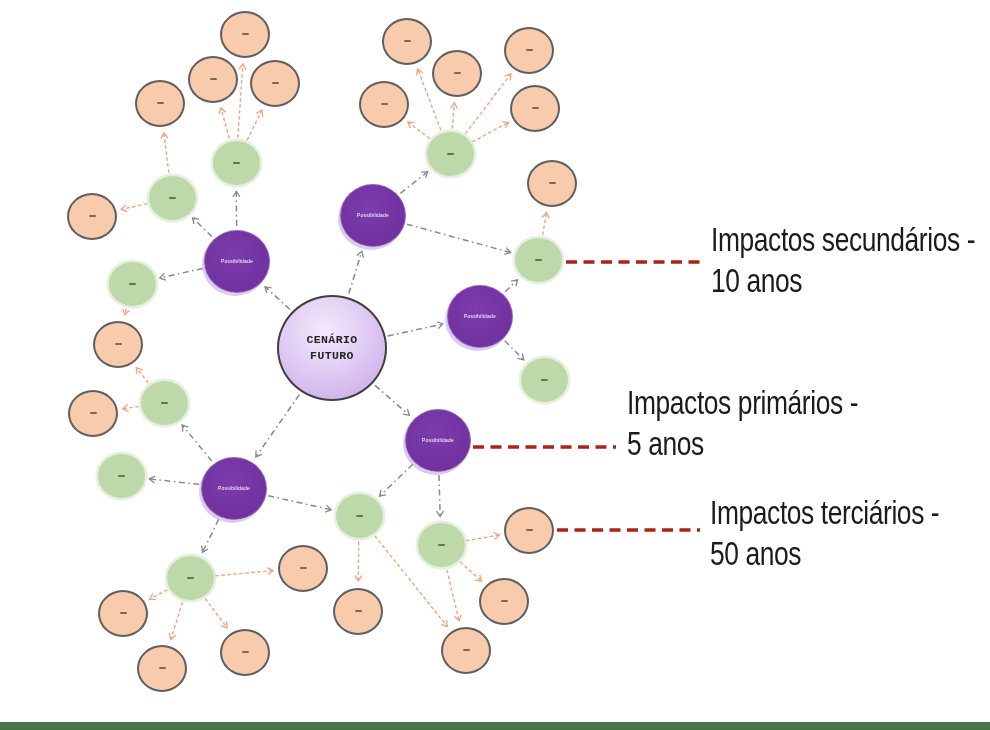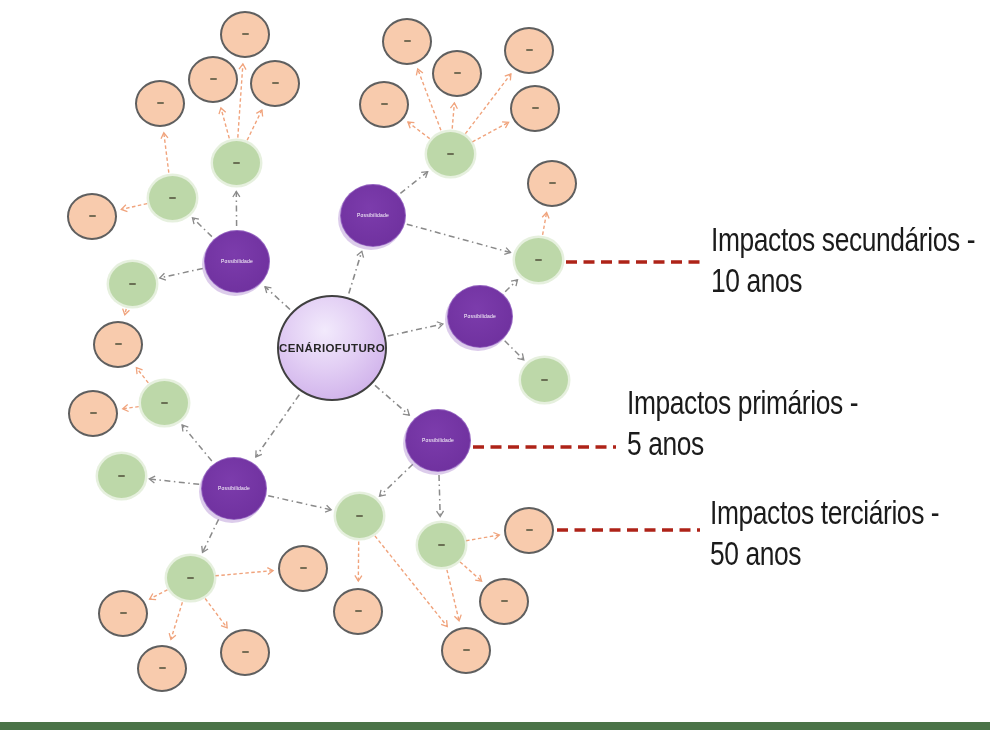--- a/index.html
+++ b/index.html
@@ -6,22 +6,23 @@
   #canvas{
     position:relative;width:990px;height:730px;background:#ffffff;
     overflow:hidden;font-family:"Liberation Sans",sans-serif;
   }
   #edges-svg{position:absolute;left:0;top:0;z-index:1;}
   .node{position:absolute;border-radius:50%;z-index:2;display:flex;align-items:center;justify-content:center;box-sizing:border-box;}
   .center-node{
     left:277px;top:295px;width:110px;height:106px;
     background:radial-gradient(circle at 43% 33%, #f2eafc 0%, #e2cef4 42%, #c7a4e6 100%);
     border:2px solid #404040;
-    display:flex;align-items:center;justify-content:flex-start;
+    display:flex;flex-direction:column;align-items:center;justify-content:center;
     z-index:3;
+    font-family:Liberation Mono, monospace;
   }
   .center-line{
     font-size:11.5px;font-weight:bold;color:#262626;letter-spacing:.4px;
     line-height:16px;text-align:center;
   }
   .primary-node{
     width:66px;height:63px;
     background:radial-gradient(circle at 45% 38%, #7c3cac 0%, #6c2e9b 100%);
     border:1.5px solid rgba(154,108,198,.85);
     box-shadow:-2px 3px 0 0 rgba(154,108,198,.35);

